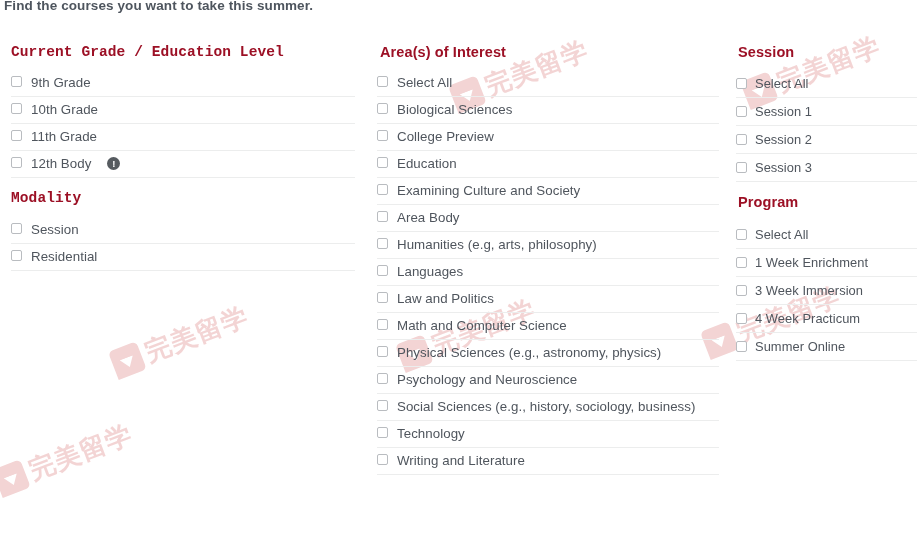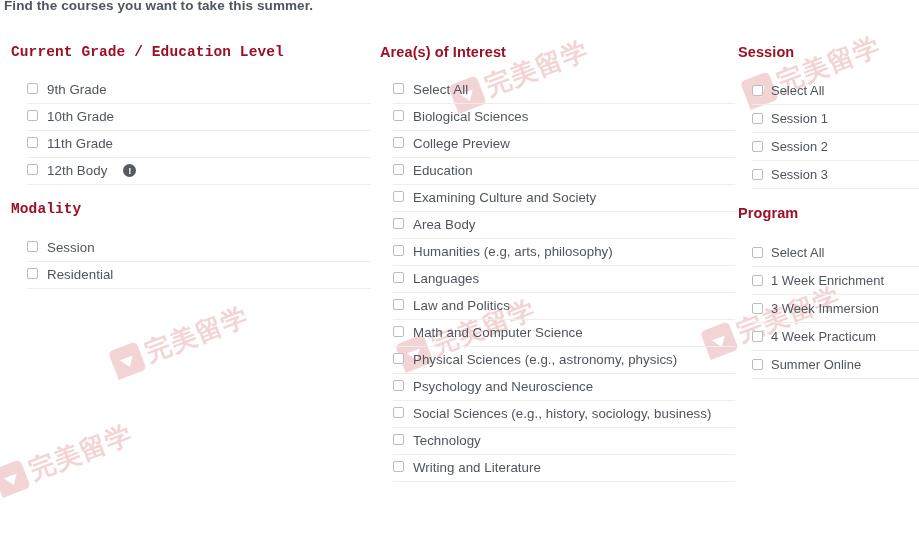--- a/index.html
+++ b/index.html
@@ -102,21 +102,21 @@
     margin: 0 0 9px 0;
     letter-spacing: 0.1px;
     line-height: 1.2;
   }
   .col-left .group-title  { padding-left: 0px; font-family: Liberation Mono, monospace; }
   .col-mid  .group-title  { padding-left: 3px; }
   .col-right .group-title { padding-left: 2px; }
 
   .opt-list {
     list-style: none;
-    margin: 16px;
+    margin: 0;
     padding: 0;
   }
   .opt {
     display: flex;
     align-items: flex-start;
     gap: 9px;
     border-bottom: 1px solid #eceded;
     padding: 3px 0 4px 0;
     min-height: 21px;
   }

